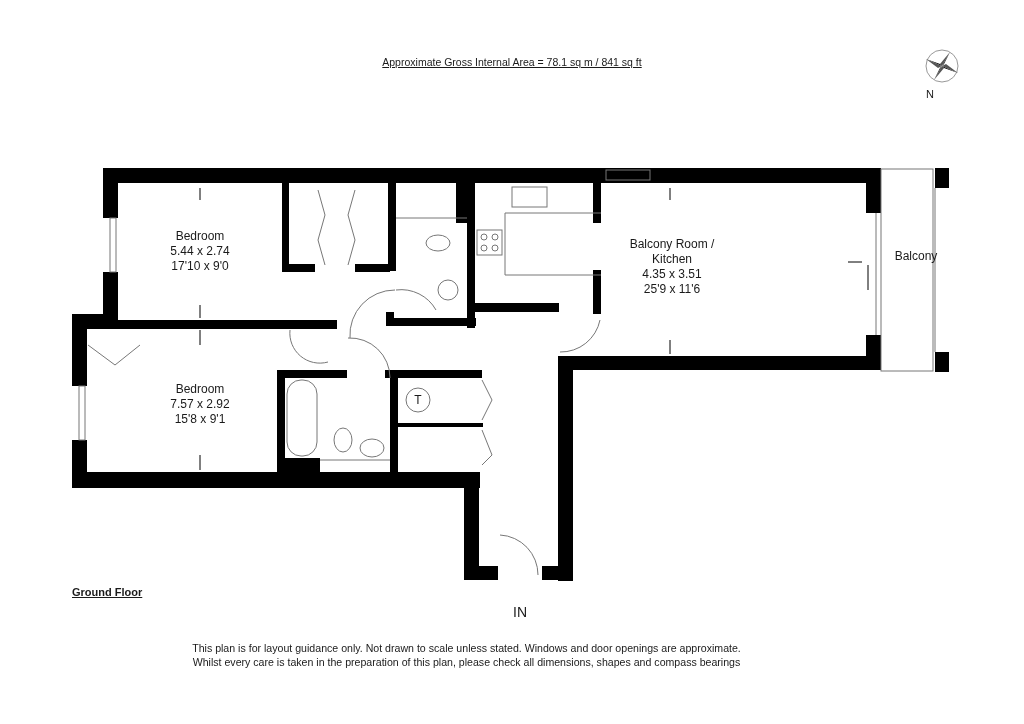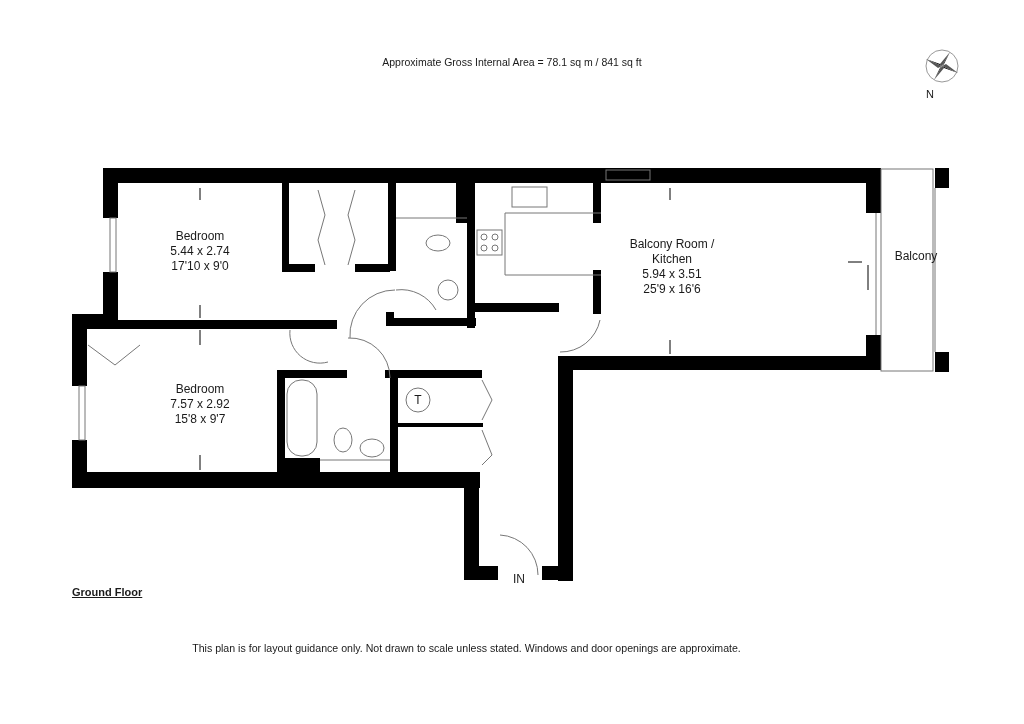--- a/index.html
+++ b/index.html
@@ -1,24 +1,24 @@
 <!DOCTYPE html>
 <html><head>
 <meta charset="utf-8">
 <style>
   html, body { margin: 0; padding: 0; background: #ffffff; }
   body { width: 1024px; height: 724px; position: relative; overflow: hidden; font-family: "Liberation Sans", sans-serif; color: #1a1a1a; }
-  .area { position: absolute; top: 56px; left: 0; width: 1024px; text-align: center; font-size: 10.5px; }
+  .area { position: absolute; top: 56px; left: 0; width: 1024px; text-align: center; font-size: 10.5px; text-decoration: underline; }
   .compass { position: absolute; left: 920px; top: 48px; width: 44px; height: 54px; }
   .compass-n { position: absolute; left: 926px; top: 88px; font-size: 11px; }
   svg.plan { position: absolute; left: 0; top: 0; }
   .lbl { position: absolute; text-align: center; font-size: 12px; line-height: 15px; }
   .floor { position: absolute; left: 72px; top: 586px; font-size: 11px; font-weight: bold; text-decoration: underline; }
   .disclaimer { position: absolute; left: 0; top: 641px; width: 933px; text-align: center; font-size: 10.6px; line-height: 14px; }
-  .in { position: absolute; left: 513px; top: 572px; font-size: 12px; }
+  .in { position: absolute; left: 513px; top: 604px; font-size: 14px; }
 </style>
 </head>
 <body>
 
 <div class="area">Approximate Gross Internal Area = 78.1 sq m / 841 sq ft</div>
 
 <svg class="compass" viewBox="0 0 44 54">
   <circle cx="22" cy="18" r="16" fill="none" stroke="#999" stroke-width="1"></circle>
   <polygon points="30,4 24,16 22,18" fill="#000"></polygon>
   <polygon points="30,4 22,18 20,16" fill="#555"></polygon>
@@ -134,29 +134,30 @@
 </svg>
 
 <div class="lbl" style="left:150px; top:229px; width:100px;">
   <div>Bedroom</div>
   <div>5.44 x 2.74</div>
   <div>17'10 x 9'0</div>
 </div>
 <div class="lbl" style="left:150px; top:382px; width:100px;">
   <div>Bedroom</div>
   <div>7.57 x 2.92</div>
-  <div>15'8 x 9'7</div>
+  <div>15'8 x 9'1</div>
 </div>
 <div class="lbl" style="left:612px; top:237px; width:120px;">
   <div>Balcony Room /</div>
   <div>Kitchen</div>
-  <div>5.94 x 3.51</div>
-  <div>25'9 x 16'6</div>
+  <div>4.35 x 3.51</div>
+  <div>25'9 x 11'6</div>
 </div>
 <div class="lbl" style="left:878px; top:249px; width:76px;">Balcony</div>
 <div class="lbl" style="left:410px; top:393px; width:16px;">T</div>
 <div class="in">IN</div>
 
 <div class="floor">Ground Floor</div>
 
 <div class="disclaimer">
   <div>This plan is for layout guidance only. Not drawn to scale unless stated. Windows and door openings are approximate.</div>
+  <div>Whilst every care is taken in the preparation of this plan, please check all dimensions, shapes and compass bearings</div>
 </div>
 
 </body></html>

